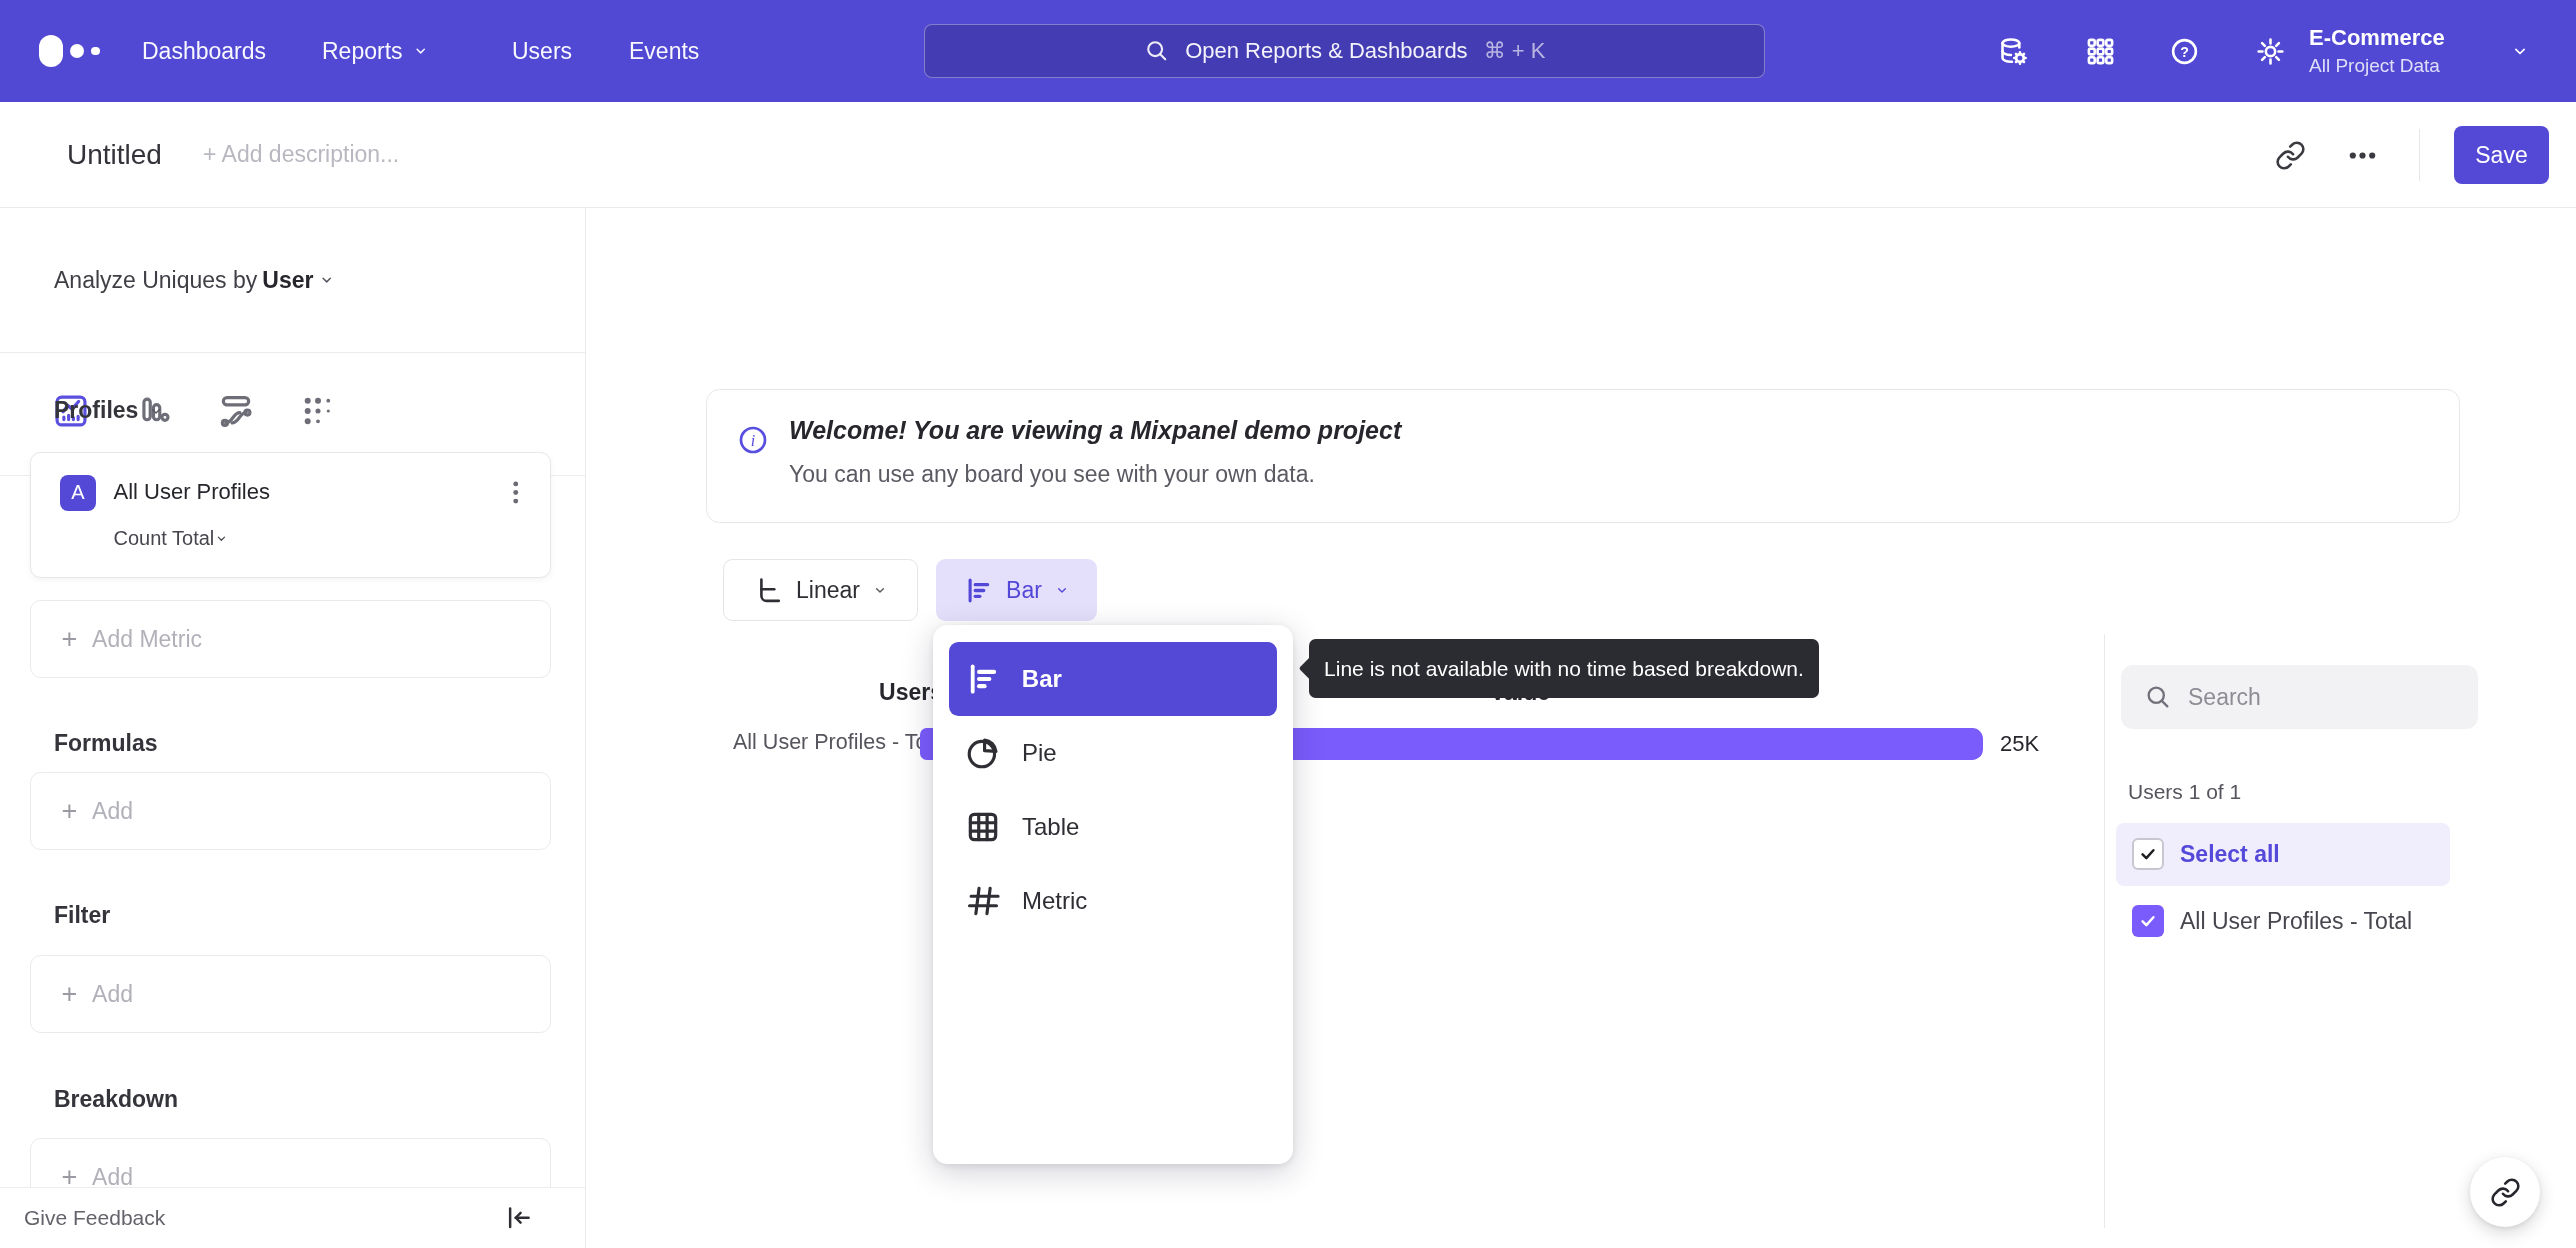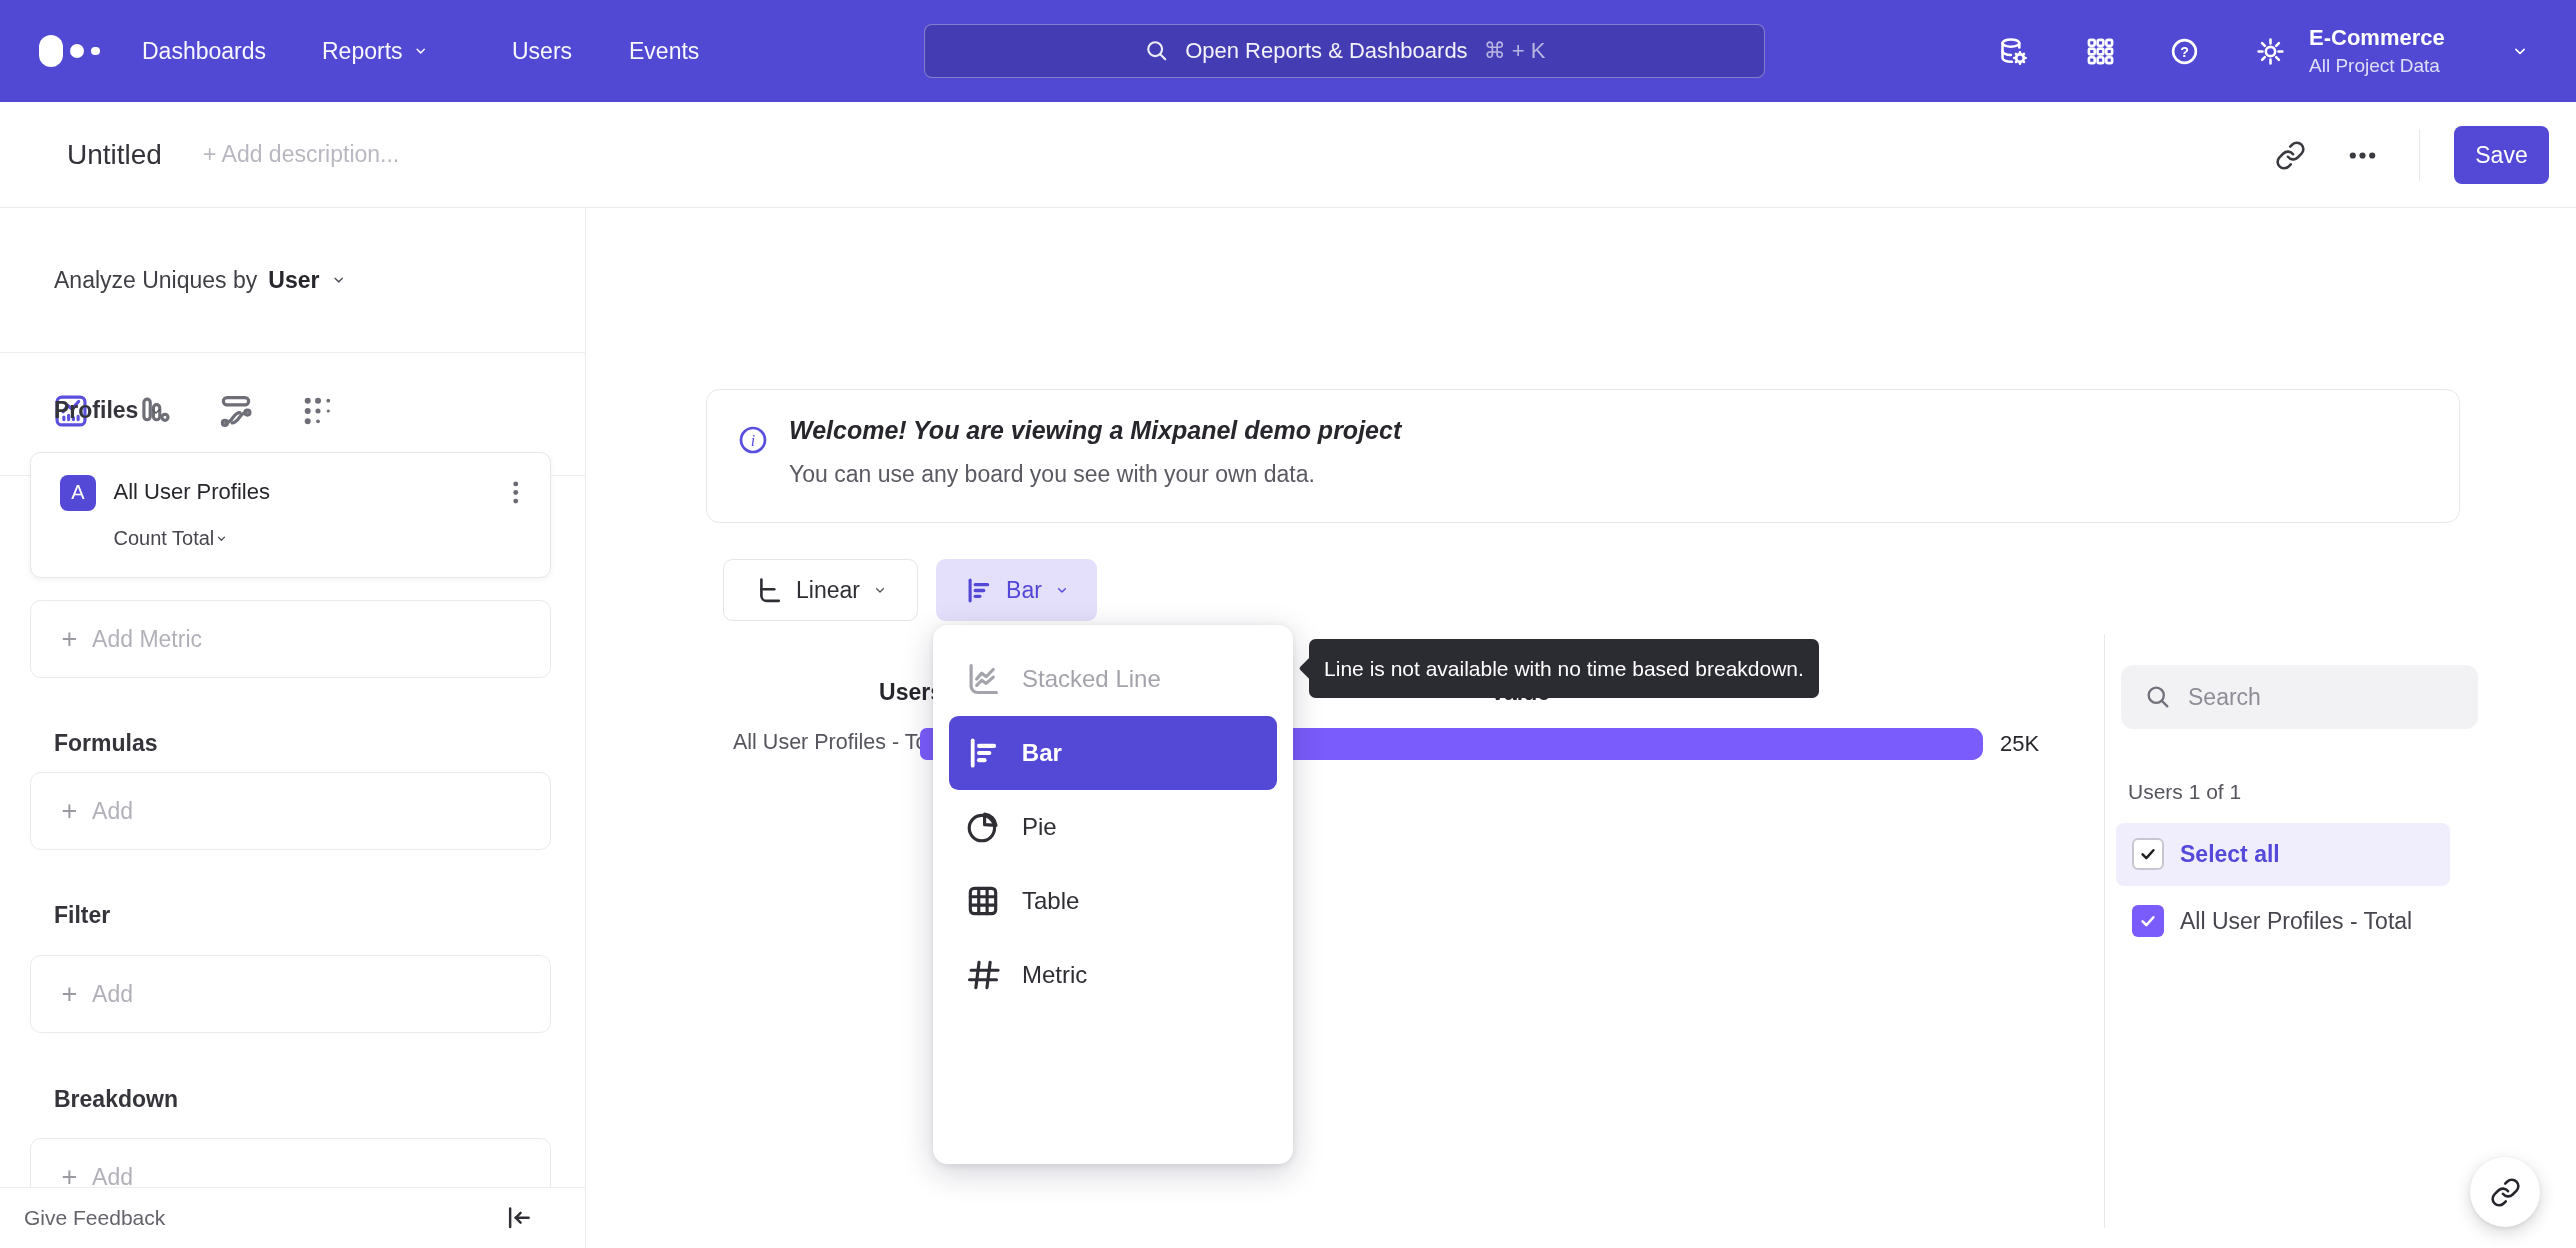--- a/index.html
+++ b/index.html
@@ -33,21 +33,21 @@
   
   .header { position:absolute; left:0; top:102px; width:2576px; height:106px; background:#fff; border-bottom:1.3px solid #ebebee; }
   .h-title { position:absolute; left:67px; top:0; height:105px; display:flex; align-items:center; font-size:28px; font-weight:500; color:#33333a; }
   .h-desc { position:absolute; left:203px; top:0; height:105px; display:flex; align-items:center; font-size:23px; color:#b8b8c1; cursor:pointer; }
   .h-ic { position:absolute; top:38px; width:31px; height:31px; color:#3a3a40; cursor:pointer; }
   .h-div { position:absolute; left:2419px; top:27px; width:1.3px; height:52px; background:#e7e7ea; }
   .save-btn { position:absolute; left:2446px; top:24px; width:95px; height:58px; background:#5349D6; color:#fff; font-size:23px; font-weight:500; border-radius:8px; display:flex; align-items:center; justify-content:center; cursor:pointer;margin-left:8px; }
 
   
   .sidebar { position:absolute; left:0; top:208px; width:586px; height:1040px; background:#fff; border-right:1.3px solid #ebebee; }
-  .sb-analyze { position:absolute; left:0; top:0; width:100%; height:145px; border-bottom:1.3px solid #ededf0; display:flex; align-items:center; padding-left:54px; gap:11px; }
+  .sb-analyze { position:absolute; left:0; top:0; width:100%; height:145px; border-bottom:1.3px solid #ededf0; display:flex; align-items:center; padding-left:54px; gap:5px; }
   .sb-analyze .pre { font-size:23px; color:#3f3f46; }
   .sb-analyze .val { font-size:23px; font-weight:700; color:#26262c; cursor:pointer; }
   .sb-tabs { position:absolute; left:0; top:145px; width:100%; height:123px; border-bottom:1.3px solid #ededf0; }
   .sb-tab { position:absolute; top:39px; width:38px; height:38px; color:#6e6e78; cursor:pointer; }
   .sb-tab.active { color:#5b4fdf; }
   .sb-underline { position:absolute; left:54px; top:110px; width:42px; height:6.7px; border-radius:3.4px; background:#5b4fdf; }
   .sb-sec-label { position:absolute; left:54px; display:flex; align-items:center; gap:9.4px; font-size:23px; font-weight:700; color:#34343b; }
   .chev-gray { color:#55555e; }
   .metric-card { position:absolute; left:29.5px; top:244px; width:521px; height:126px; background:#fff; border:1.3px solid #e7e7eb; border-radius:10.7px; box-shadow:0 2px 6.7px rgba(0,0,0,.05); cursor:pointer; }
   .metric-badge { position:absolute; left:29.5px; top:21.5px; width:36px; height:36px; background:#5349D6; border-radius:8px; color:#fff; font-size:20px; display:flex; align-items:center; justify-content:center; }
@@ -442,26 +442,20 @@
   <div class="lg-row item">
     <div class="cbx filled">
       <svg class="icon" width="20" height="20" viewBox="0 0 30 30">
           <use href="#i-check"></use>
         </svg>
     </div>
     <div class="lbl">All User Profiles - Total</div>
   </div>
 
   <div class="dropdown">
-    <div class="dd-item disabled">
-      <svg class="icon dd-ic" viewBox="0 0 56 56" width="38" height="38">
-          <use href="#i-slinechart"></use>
-        </svg>
-      <span>Stacked Line</span>
-    </div>
     <div class="dd-item selected">
       <svg class="icon dd-ic" viewBox="0 0 56 56" width="38" height="38">
           <use href="#i-hbar"></use>
         </svg>
       <span>Bar</span>
     </div>
     <div class="dd-item">
       <svg class="icon dd-ic" viewBox="0 0 56 56" width="38" height="38">
           <use href="#i-pie"></use>
         </svg>

